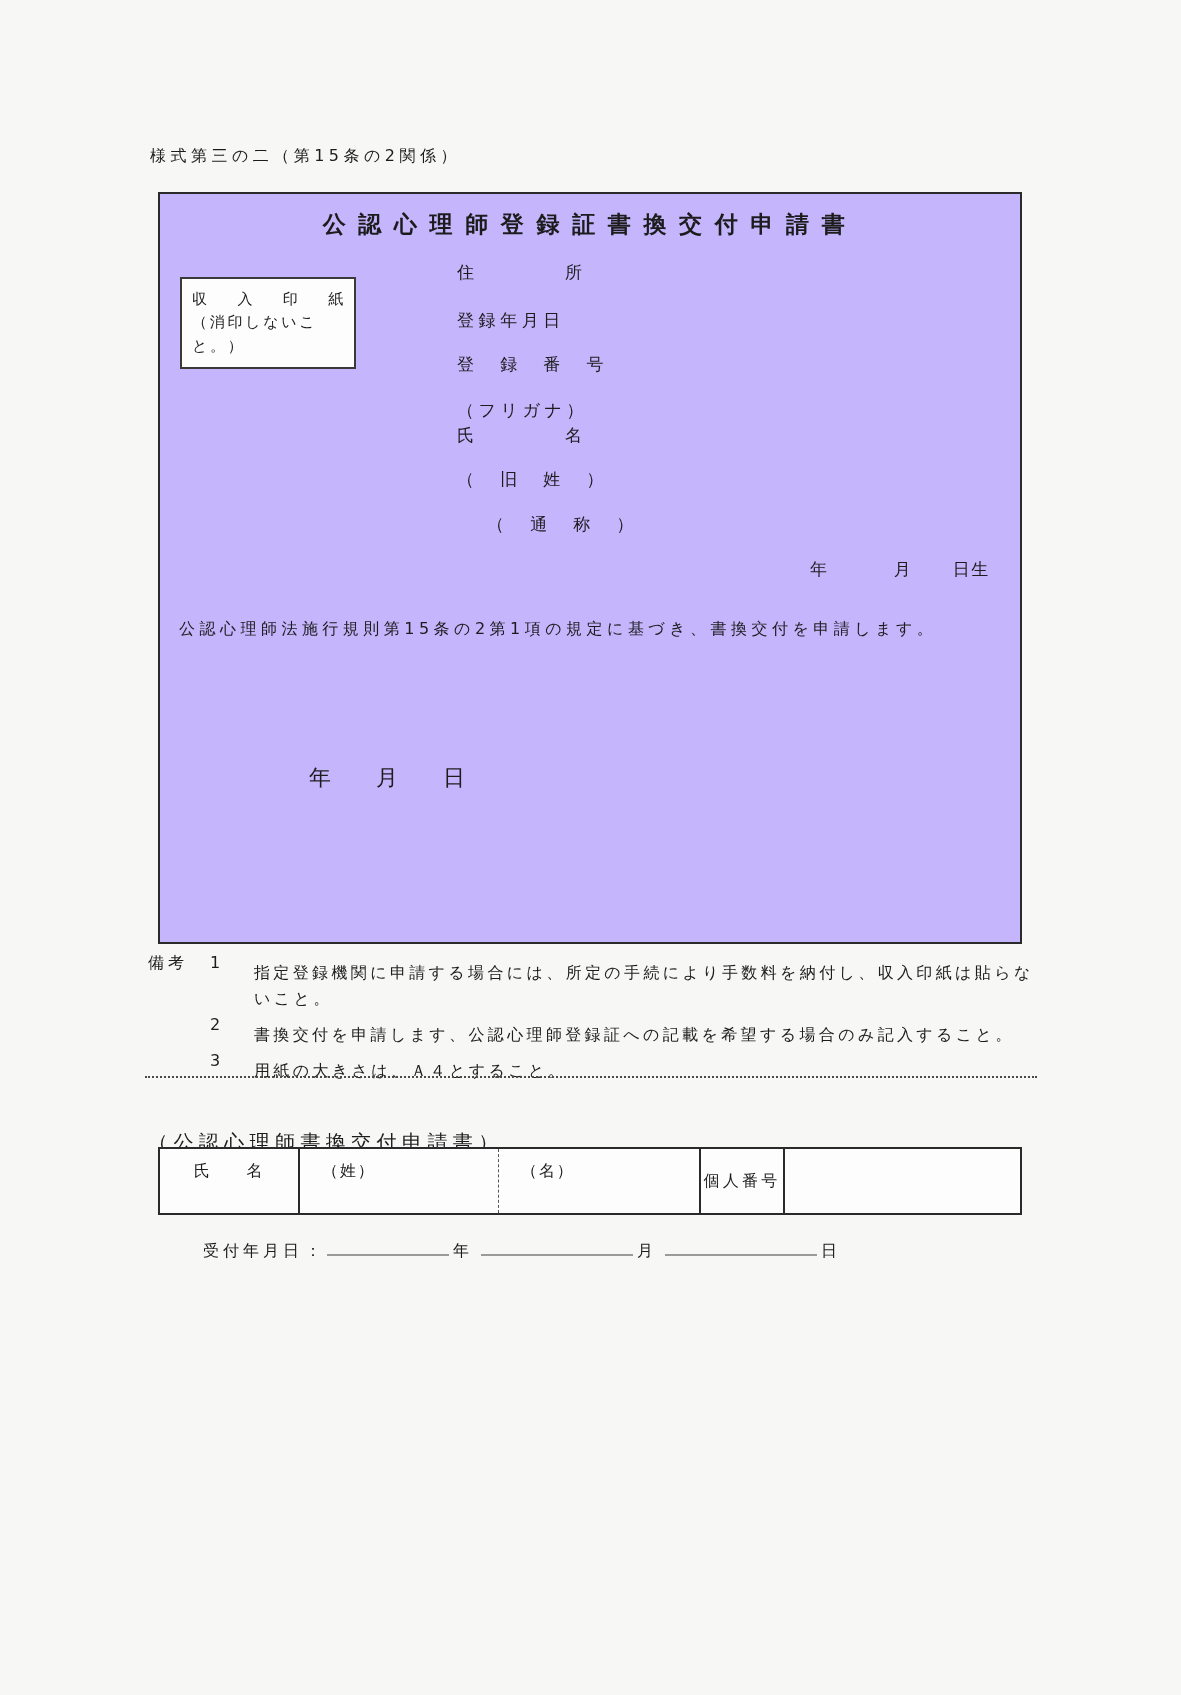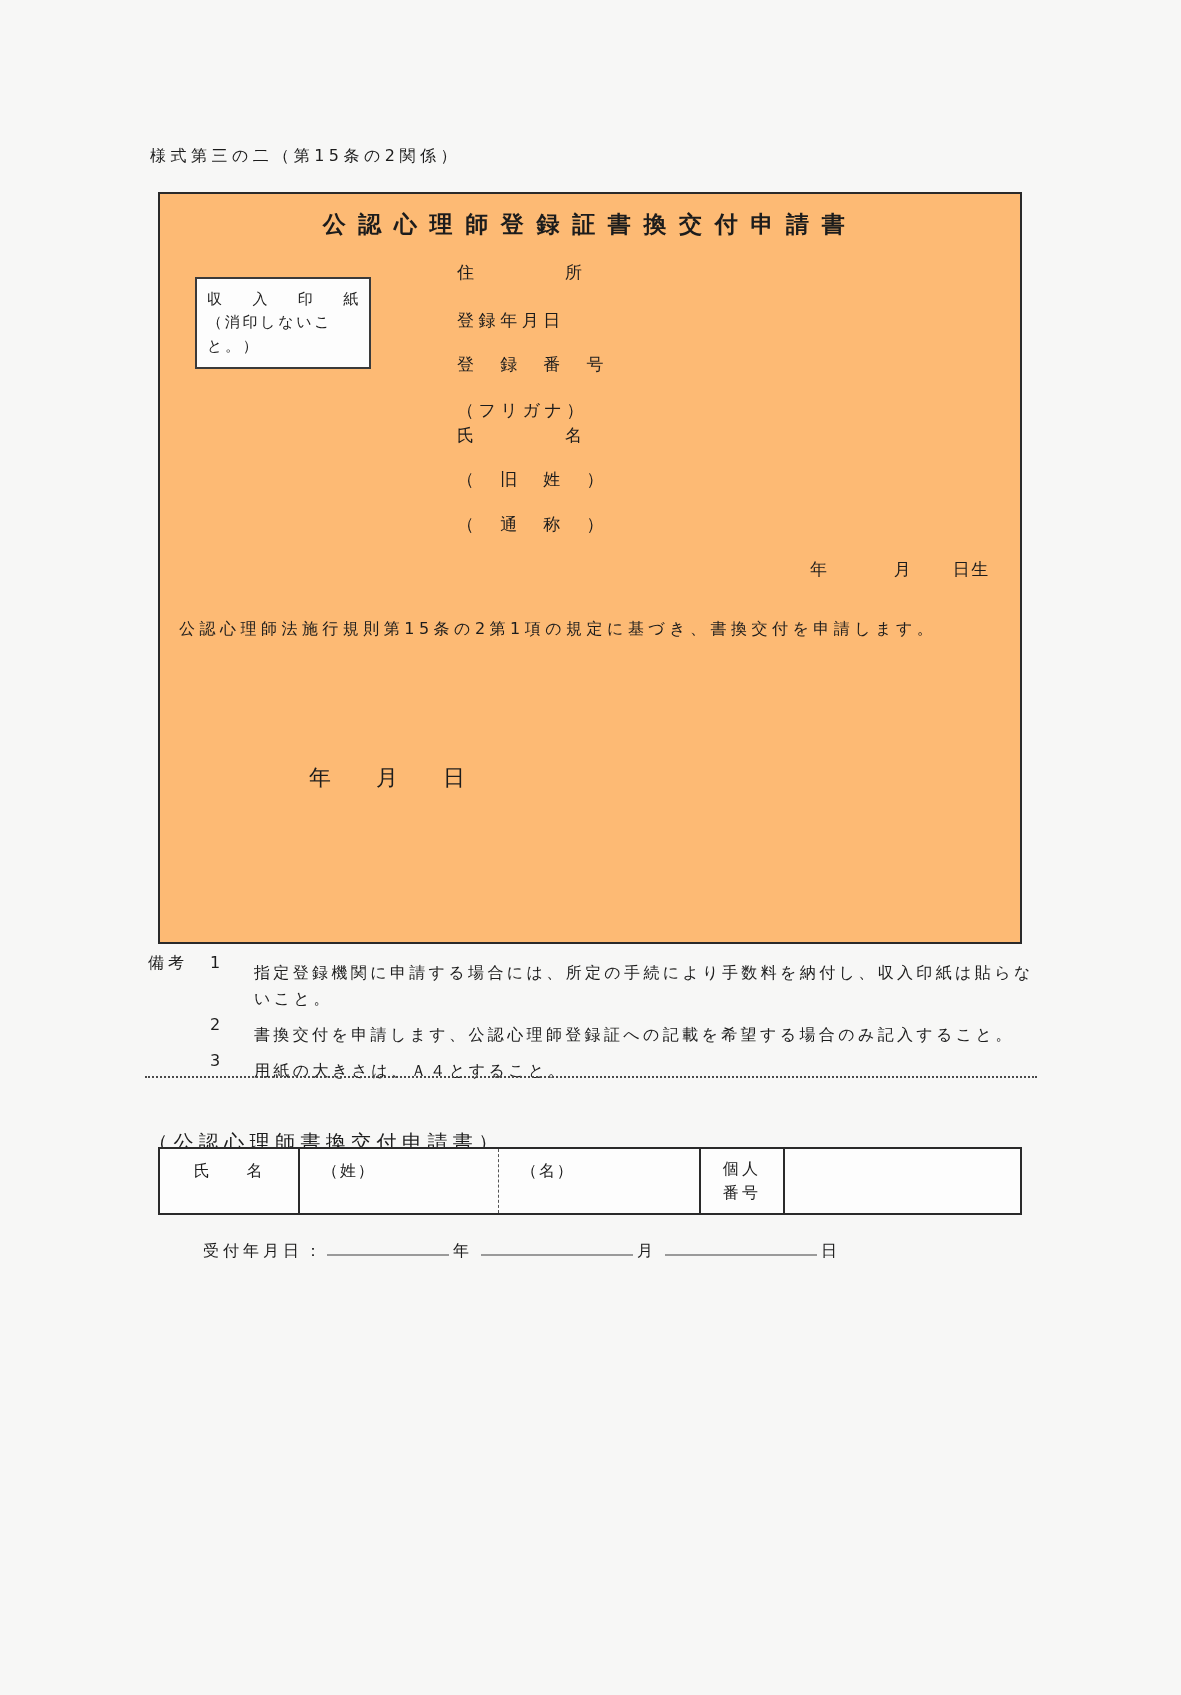--- a/index.html
+++ b/index.html
@@ -12,46 +12,46 @@
     overflow:hidden;
   }
   
   .style-label{
     position:absolute;left:150px;top:146px;
     font-size:16px;letter-spacing:0.28em;white-space:nowrap;
   }
   
   .main-box{
     position:absolute;left:158px;top:192px;width:860px;height:748px;
-    border:2px solid #2a2a2a;background:#fdba74;
+    border:2px solid #2a2a2a;background:#c4b5fd;
   }
   .form-title{
     position:absolute;left:0;top:15px;width:100%;
     text-align:center;font-size:23px;font-weight:bold;
     letter-spacing:0.55em;white-space:nowrap;
   }
   .stamp-box{
-    position:absolute;left:35px;top:83px;width:176px;height:92px;
+    position:absolute;left:20px;top:83px;width:176px;height:92px;
     border:2px solid #3a3a3a;background:#fdfdfd;
     box-sizing:border-box;padding:9px 10px;
     font-size:15px;line-height:1.55;
   }
   .stamp-l1{text-align:justify;text-align-last:justify;letter-spacing:0.05em;}
   .stamp-l2,.stamp-l3{letter-spacing:0.18em;white-space:nowrap;}
   .field{
     position:absolute;left:297px;
     font-size:17px;letter-spacing:0.27em;line-height:1;white-space:nowrap;
   }
   .f-address{top:70px;}
   .f-regdate{top:118px;}
   .f-regno{top:162px;}
   .f-furigana{top:208px;}
   .f-name{top:233px;}
   .f-maiden{top:277px;}
-  .f-alias{top:322px;}
+  .f-alias{top:322px;margin-left:30px;}
   .birth-line{
     position:absolute;left:650px;top:367px;
     font-size:17px;line-height:1;white-space:nowrap;letter-spacing:0.1em;
   }
   .birth-line .u-month{margin-left:58px;}
   .birth-line .u-day{margin-left:33px;}
   .statement{
     position:absolute;left:19px;top:416px;
     font-size:16px;letter-spacing:0.28em;white-space:nowrap;line-height:1;margin-top:11px;
   }
@@ -92,21 +92,21 @@
     display:flex;align-items:flex-start;justify-content:center;
     padding-top:12px;letter-spacing:0.1em;
   }
   .c-sei{
     width:199px;border-right:1px dashed #555;
     padding:12px 0 0 22px;letter-spacing:0.12em;
   }
   .c-mei{width:200px;padding:12px 0 0 22px;letter-spacing:0.12em;}
   .c-kojin{
     width:86px;border-left:2px solid #2a2a2a;border-right:2px solid #2a2a2a;
-    display:flex;flex-direction:column;align-items:center;justify-content:center;
+    display:flex;flex-direction:row;align-items:center;justify-content:center;
     letter-spacing:0.2em;line-height:1.5;
   }
   .c-empty{flex:1 1 auto;}
   
   .reception{
     position:absolute;left:158px;top:1236px;
     font-size:16px;line-height:1.4;white-space:nowrap;
     display:flex;align-items:baseline;margin-left:45px;
   }
   .rec-label{letter-spacing:0.25em;}

